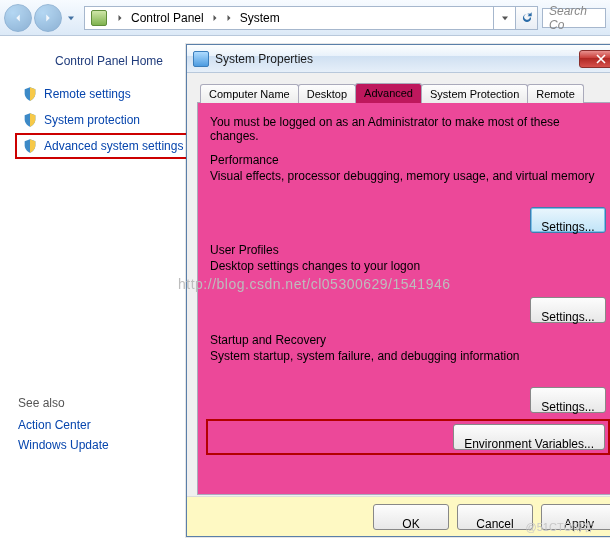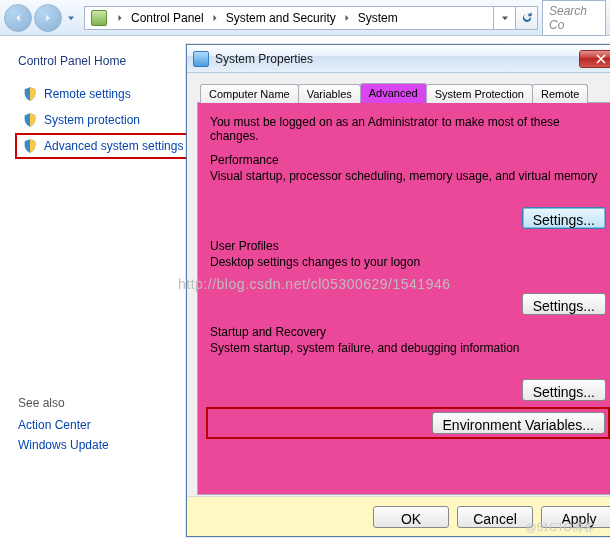--- a/index.html
+++ b/index.html
@@ -12,53 +12,53 @@
   .nav-arrow svg { width: 14px; height: 14px; fill: #fff; }
   .history-drop { width: 14px; height: 28px; display:flex; align-items:center; justify-content:center; color:#4472a3; margin-right:6px; cursor:pointer;}
   .addr { flex: 1; height: 24px; border: 1px solid #a6b7cd; background: #fff; display: flex; align-items: center; padding: 0 2px; }
   .addr .seg { height: 100%; display: flex; align-items: center; padding: 0 4px; cursor: pointer; color: #000; }
   .addr .icon16 { width:16px; height:16px; background: linear-gradient(#cfe6a8,#7fb24e); border:1px solid #5f8d3a; border-radius:2px; margin-right:2px;}
   .addr .sep-btn { width:14px; display:flex; justify-content:center; align-items:center; height:100%; cursor:pointer;}
   .sep-svg { width:6px; height:8px; }
   .refresh-drop { width: 22px; height: 24px; border: 1px solid #a6b7cd; border-left: none; background: #fff; display: flex; align-items: center; justify-content: center; cursor: pointer; }
   .refresh { width: 22px; height: 24px; border: 1px solid #a6b7cd; border-left: none; background: linear-gradient(#fdfdfd,#e9eef5); display: flex; align-items: center; justify-content: center; cursor: pointer; margin-right: 4px;}
   .refresh svg { width:14px; height:14px; fill:#2b6ca8;}
-  .search { flex: 0 0 64px; height: 36px; border: 1px solid #a6b7cd; background: #fff; padding: 4px 6px; color: #888; font-style: italic; display:flex; align-items:center;}
+  .search { flex: 0 0 64px; height: 20px; border: 1px solid #a6b7cd; background: #fff; padding: 4px 6px; color: #888; font-style: italic; display:flex; align-items:center;}
 
   
   .left { position: absolute; left: 0; top: 36px; width: 210px; bottom: 0; padding: 18px 10px 10px 18px; background: #fff; }
   .left-stripe { position:absolute; left:0; top:36px; bottom:0; width:6px; background: linear-gradient(#8cb6dc,#5b93c8); }
-  .cp-home { color: #1f3b7b; font-size: 12px; margin-bottom: 16px; }
+  .cp-home { color: #1f3b7b; font-size: 12px; margin-bottom: 16px; text-align: center; }
   .task { display: flex; align-items: center; margin: 6px 0; color: #0645ad; cursor: pointer; padding:2px 4px;}
   .task .shield { width:16px; height:16px; margin-right:6px; flex-shrink:0;}
   .task.selected { outline: 2px solid #c00; outline-offset: 1px; }
   .see-also { margin-top: 240px; color: #555; margin-bottom:8px;}
   .plain-link { color: #0645ad; margin: 6px 0; cursor:pointer; }
 
   
   .dialog { position: absolute; left: 186px; top: 44px; width: 444px; height: 493px; border: 1px solid #5a7fa9; background: #f0f0f0; box-shadow: 0 0 0 1px rgba(0,0,0,0.1);}
   .titlebar { height: 28px; background: linear-gradient(#fdfefe 0%, #e9f2fb 40%, #cfe0f2 41%, #e6eff9 100%); border-bottom: 1px solid #b8c8db; display: flex; align-items: center; padding: 0 6px; }
   .titlebar .ticon { width:16px; height:16px; background: linear-gradient(#aedbff,#4c9be0); border:1px solid #3a7dbb; border-radius:2px; margin-right:6px;}
   .titlebar .ttext { flex:1; color:#1a1a1a; }
   .closebtn { width: 44px; height: 18px; border-radius: 3px; background: linear-gradient(#e8908e,#c83b36 45%,#b02824 46%,#d6514c); border:1px solid #8a2f2c; display:flex; align-items:center; justify-content:center; cursor:pointer;}
   .closebtn svg { width:10px; height:10px; }
 
   .dialog-body { padding: 8px 10px 10px 10px; position: relative; height: calc(100% - 28px); }
 
   .tabs { display:flex; border-bottom:1px solid #aab; padding-left:3px; height:22px; align-items:flex-end;}
   .tab { padding: 3px 8px; border:1px solid #aab; border-bottom:none; background: linear-gradient(#fdfdfd,#ececec); margin-right:-1px; border-top-left-radius:3px; border-top-right-radius:3px; cursor:pointer; font-size:11px; position:relative; top:1px;}
-  .tab.active { background:#d946ef; padding-bottom:4px; z-index:2; }
+  .tab.active { background:#be185d; padding-bottom:4px; z-index:2; }
   .tab-panel { background:#ec4899; border:1px solid #aab; border-top:none; padding: 12px 12px 8px 12px; height: 392px;}
 
   .intro { margin-bottom: 10px; }
   .group { margin-bottom: 10px; }
   .group-title { margin-bottom: 2px; }
   .group-desc { color:#000; margin-bottom: 6px; }
   .btn-row { display:flex; justify-content:flex-end; }
-  .win-btn { min-width: 76px; height: 22px; border:1px solid #888; border-radius:3px; background: linear-gradient(#fdfdfd,#e7e7e7); cursor:pointer; padding: 4px 10px; font-size:14px;}
+  .win-btn { min-width: 76px; height: 22px; border:1px solid #888; border-radius:3px; background: linear-gradient(#fdfdfd,#e7e7e7); cursor:pointer; padding: 12px 10px; font-size:12px;}
   .win-btn.default { border:1px solid #3c7fb1; box-shadow: 0 0 0 1px #7cc0e8 inset; background: linear-gradient(#eaf6fd,#c0e4f8);}
   .env-wrap { display:flex; justify-content:flex-end; margin-top:6px; outline:2px solid #b30000; outline-offset:2px; padding:1px;}
   
   .dialog-footer { position:absolute; left:0; right:0; bottom:0; height:40px; display:flex; justify-content:flex-end; align-items:center; gap:8px; padding-right:12px; background:#fef9c3; border-top:1px solid #ddd;}
 
   .watermark { position:absolute; left:178px; top:276px; color:#bdbdbd; font-size:14px; letter-spacing:0.5px; pointer-events:none; z-index:5;}
   .watermark2 { position:absolute; right:16px; bottom:4px; color:#c7c7c7; font-size:11px; pointer-events:none; z-index:20;}
 </style>
 </head>
 <body>
@@ -89,21 +89,20 @@
         <svg class="sep-svg" viewBox="0 0 8 8">
           <path d="M2 0l4 4-4 4z" fill="#555"></path>
         </svg>
       </div>
     <div class="seg">Control Panel</div>
     <div class="sep-btn">
         <svg class="sep-svg" viewBox="0 0 8 8">
           <path d="M2 0l4 4-4 4z" fill="#555"></path>
         </svg>
       </div>
-    <div class="seg">System and Security</div>
     <div class="sep-btn">
         <svg class="sep-svg" viewBox="0 0 8 8">
           <path d="M2 0l4 4-4 4z" fill="#555"></path>
         </svg>
       </div>
     <div class="seg">System</div>
   </div>
   <div class="refresh-drop">
     <svg class="sep-svg" viewBox="0 0 8 8">
         <path d="M0 2h8L4 7z" fill="#555"></path>
@@ -153,31 +152,31 @@
     <div class="ttext">System Properties</div>
     <div class="closebtn">
       <svg viewBox="0 0 10 10">
           <path d="M1 1l8 8M9 1l-8 8" stroke="#fff" stroke-width="1.6" fill="none"></path>
         </svg>
     </div>
   </div>
   <div class="dialog-body">
     <div class="tabs">
       <div class="tab">Computer Name</div>
-      <div class="tab">Variables</div>
+      <div class="tab">Desktop</div>
       <div class="tab active">Advanced</div>
       <div class="tab">System Protection</div>
       <div class="tab">Remote</div>
     </div>
     <div class="tab-panel">
       <div class="intro">You must be logged on as an Administrator to make most of these changes.</div>
 
       <div class="group">
         <div class="group-title">Performance</div>
-        <div class="group-desc">Visual startup, processor scheduling, memory usage, and virtual memory</div>
+        <div class="group-desc">Visual effects, processor debugging, memory usage, and virtual memory</div>
         <div class="btn-row" style="margin-top:24px;">
           <button class="win-btn default">Settings...</button>
         </div>
       </div>
 
       <div class="group">
         <div class="group-title">User Profiles</div>
         <div class="group-desc">Desktop settings changes to your logon</div>
         <div class="btn-row" style="margin-top:24px;">
           <button class="win-btn">Settings...</button>

